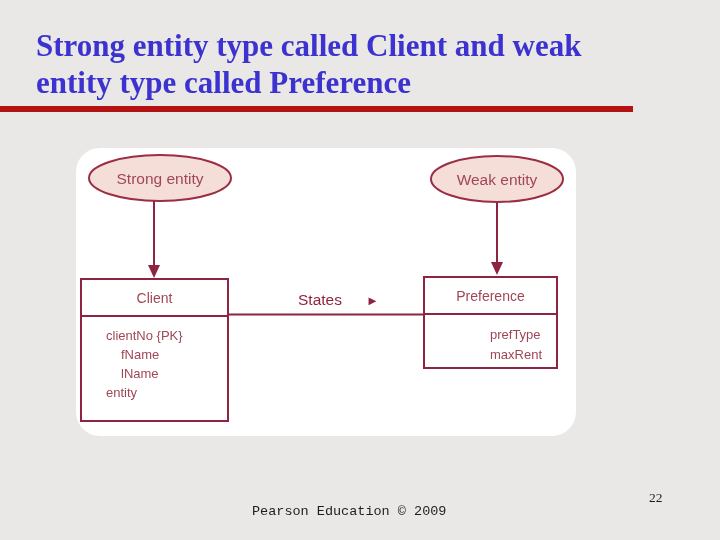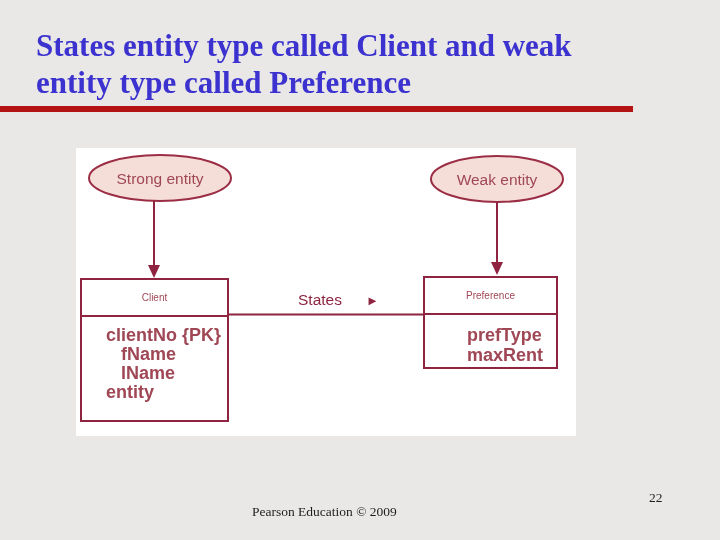--- a/index.html
+++ b/index.html
@@ -31,20 +31,21 @@
     height: 6px;
     background: var(--accent-red, #b31413);
   }
   .diagram-panel {
     position: absolute;
     left: 76px;
     top: 148px;
     width: 500px;
     height: 288px;
     background: #ffffff;
+    border-radius: 24px;
   }
   .diagram-svg { position: absolute; left: 0; top: 0; }
   .ellipse-label {
     position: absolute;
     display: flex;
     align-items: center;
     justify-content: center;
     color: var(--diagram-text, #a04755);
     font-size: 15.5px;
   }
@@ -58,67 +59,66 @@
   }
   .entity-box.client     { left: 4px;   top: 130px; width: 149px; height: 144px; }
   .entity-box.preference { left: 347px; top: 128px; width: 135px; height: 93px; }
   .entity-header {
     height: 35px;
     border-bottom: 2px solid var(--maroon, #8e2440);
     display: flex;
     align-items: center;
     justify-content: center;
     color: var(--diagram-text, #a04755);
-    font-size: 10px;
+    font-size: 14px;
   }
   .attr-list { margin: 0; padding: 9px 0 0 24px; list-style: none; }
-  .entity-box.preference .attr-list { padding: 10px 4px 0 42px; }
+  .entity-box.preference .attr-list { padding: 10px 4px 0 42px; margin-left: 23px; }
   .attr-item {
-    font-size: 18px;
+    font-size: 13px;
     line-height: 19px;
     color: var(--diagram-text, #a04755);
     white-space: nowrap;
-    font-weight: bold;
   }
   .entity-box.preference .attr-item { line-height: 20px; }
   .attr-item.indent { margin-left: 15px; }
   .relationship-label {
     position: absolute;
     left: 222px;
     top: 143px;
     display: flex;
     align-items: center;
     gap: 24px;
     color: var(--maroon, #8e2440);
     font-size: 15.5px;
   }
   .relationship-label .dir-icon { font-size: 13px; line-height: 1; }
   .footer-credit {
     position: absolute;
     left: 252px;
     top: 504px;
-    font-family: Liberation Serif, serif;
+    font-family: Liberation Mono, monospace;
     font-size: 13.5px;
     color: #1e1e1e;
   }
   .page-number {
     position: absolute;
     left: 649px;
     top: 490px;
     font-family: "Liberation Serif", serif;
     font-size: 13.5px;
     color: #1e1e1e;
   }
 </style>
 </head>
 <body>
 
 <div class="slide">
 
-  <h1 class="title"><span>States entity type called Client and weak</span><br>
+  <h1 class="title"><span>Strong entity type called Client and weak</span><br>
   <span>entity type called Preference</span></h1>
 
   <div class="title-rule"></div>
 
   <div class="diagram-panel">
 
     <svg class="diagram-svg" width="500" height="288" viewBox="0 0 500 288">
       <ellipse cx="84" cy="30" rx="71" ry="23" fill="#f6ded8" stroke="#9b2d45" stroke-width="2"></ellipse>
       <ellipse cx="421" cy="31" rx="66" ry="23" fill="#f6ded8" stroke="#9b2d45" stroke-width="2"></ellipse>
       <line x1="78" y1="53" x2="78" y2="118" stroke="#8e2440" stroke-width="2"></line>

